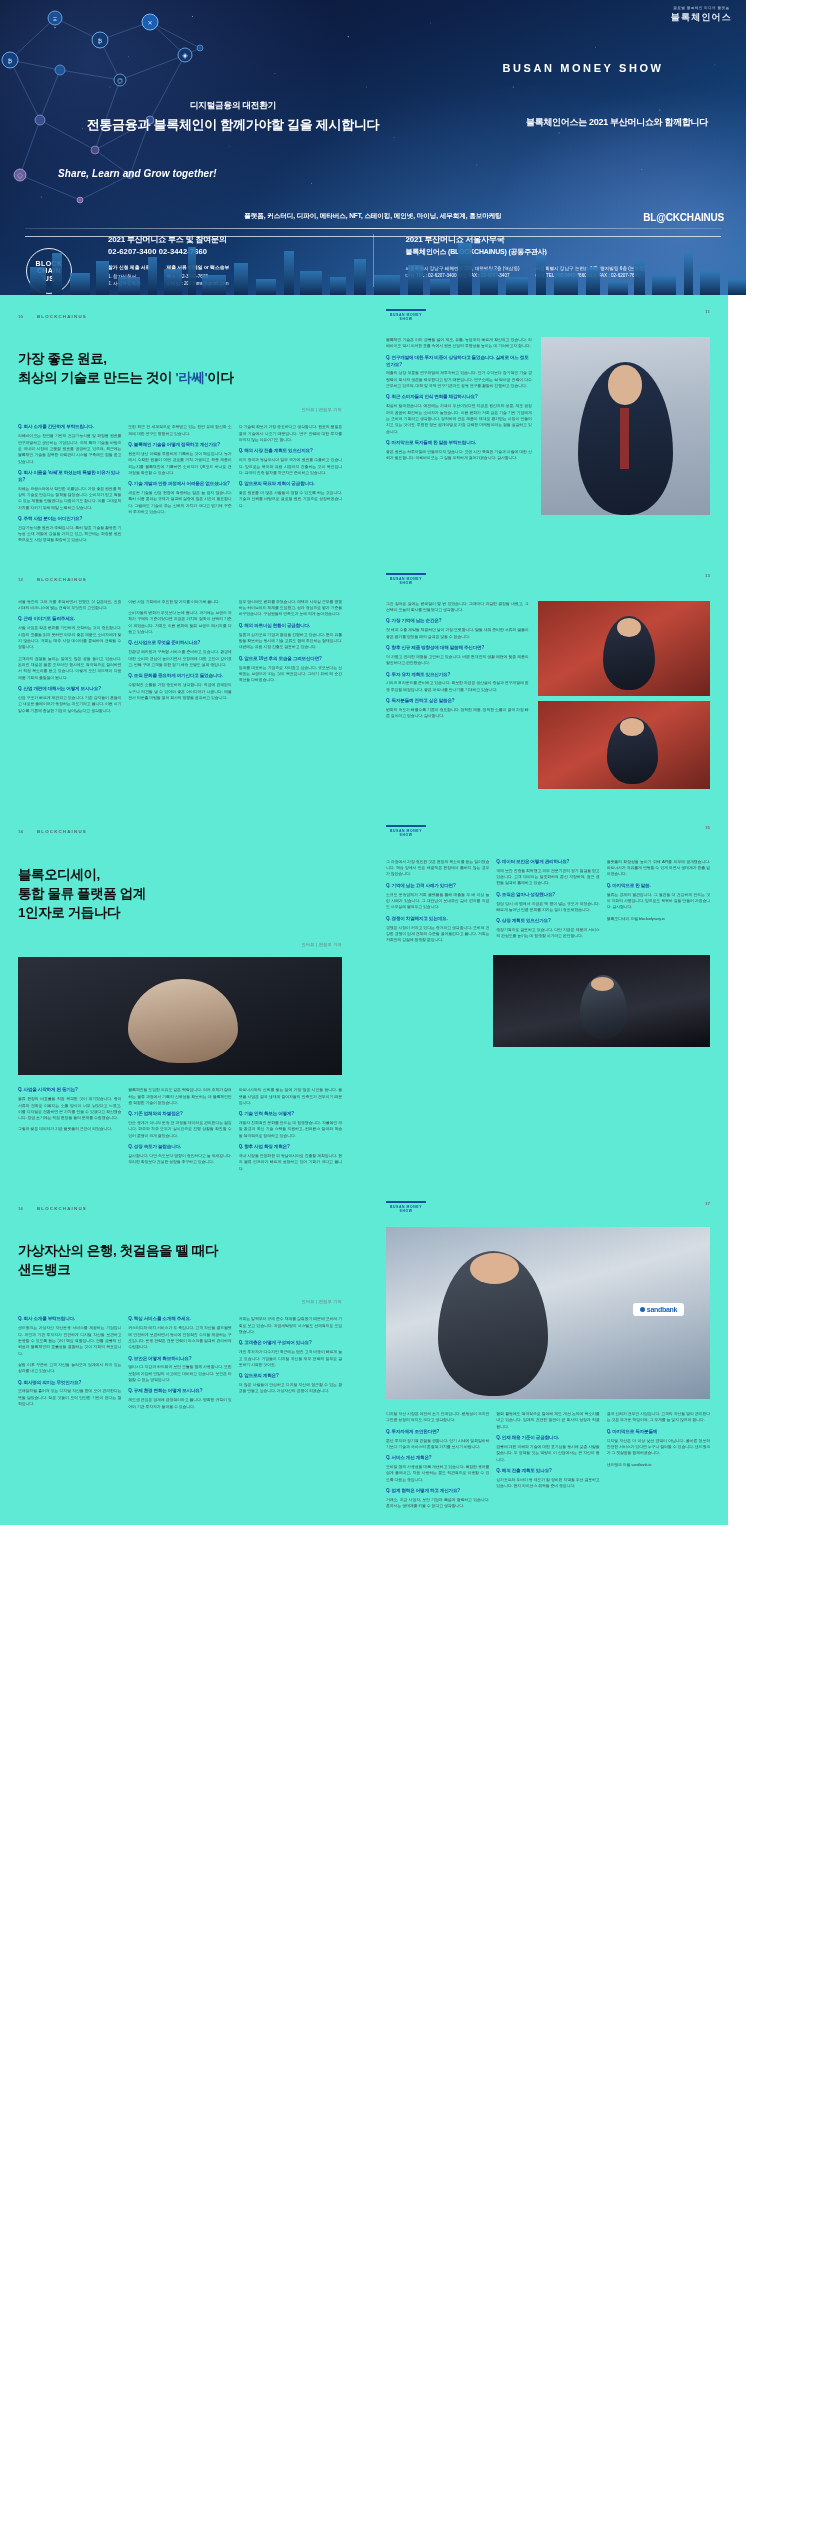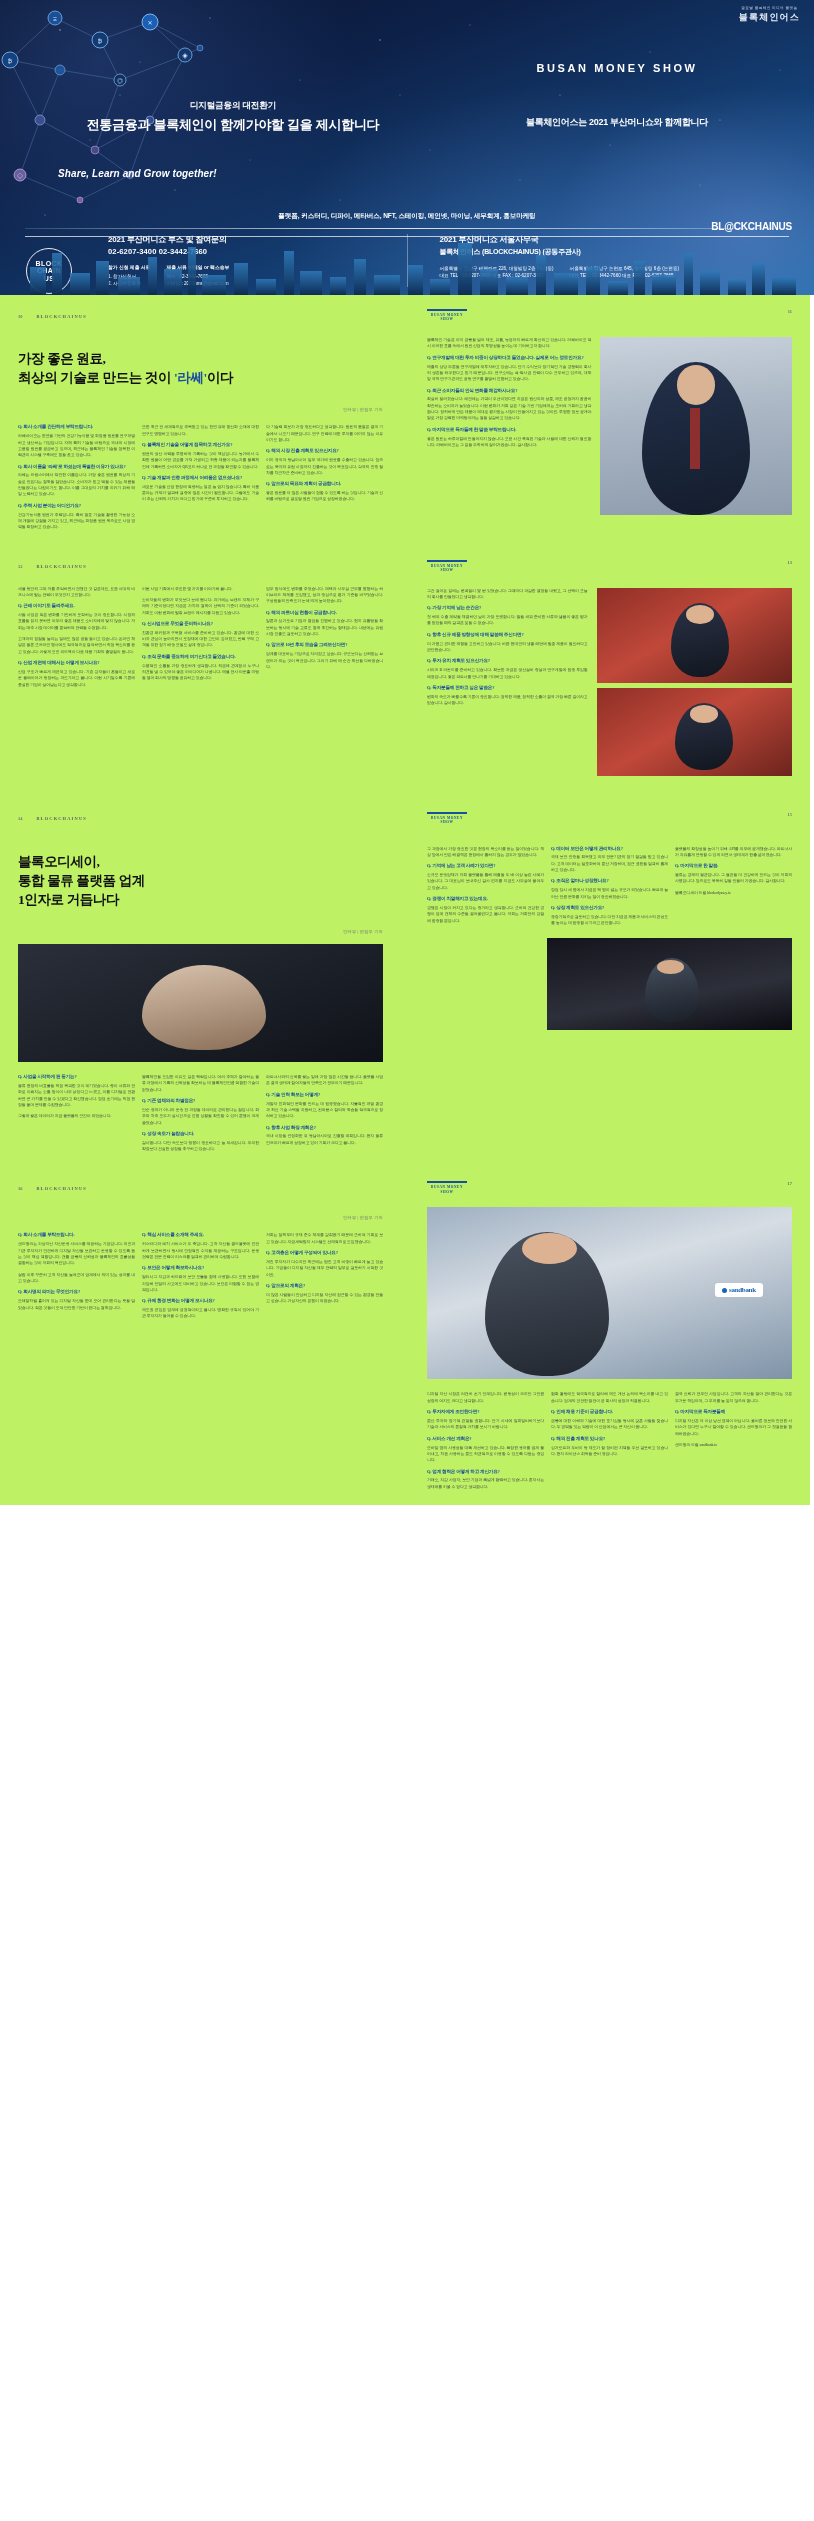--- a/index.html
+++ b/index.html
@@ -6,21 +6,21 @@
   * { box-sizing: border-box; margin:0; padding:0; }
   html,body { background:#ffffff; }
   body {
     width:814px; height:2521px; position:relative; overflow:hidden;
     font-family:"Liberation Sans","DejaVu Sans",sans-serif;
     color:#1a1a1a;
   }
 
   
   .ad-banner{
-    position:relative; width:814px; height:295px; overflow:hidden;
+    position:relative; width:746px; height:295px; overflow:hidden;
     background:
       radial-gradient(ellipse 300px 220px at 92% 78%, rgba(120,150,220,.40), rgba(0,0,0,0) 65%),
       radial-gradient(ellipse 420px 260px at 70% 90%, rgba(90,140,210,.35), rgba(0,0,0,0) 70%),
       radial-gradient(ellipse 360px 300px at 12% 20%, rgba(40,70,130,.55), rgba(0,0,0,0) 70%),
       linear-gradient(160deg,#0a1530 0%, #0d2047 30%, #123566 55%, #164b86 78%, #1f6aa8 100%);
     padding-left: 32px;
   }
   .ad-stars{position:absolute;inset:0;}
   .ad-net{position:absolute;left:0;top:0;width:330px;height:220px;}
   .ad-logo-top{
@@ -64,21 +64,21 @@
   .ad-col .cphone{ font-size:7.6px; font-weight:600; margin-left:96px; margin-top:2px; letter-spacing:.1px;}
   .ad-col .csub  { font-size:7px;  font-weight:600; margin-left:96px; margin-top:2px; letter-spacing:-.2px;}
   .ad-col .cgrid { display:flex; margin-left:96px; margin-top:8px; gap:16px;}
   .ad-col.right .ctitle,.ad-col.right .cphone,.ad-col.right .csub,.ad-col.right .cgrid{margin-left:20px;}
   .cblock{ font-size:4.6px; line-height:1.6; }
   .cblock .ch{ font-weight:800; display:block; margin-bottom:1px; font-size:4.8px;}
   .cskyline{ position:absolute; left:0; right:0; bottom:0; height:62px; }
   .cbar{ position:absolute; left:25px; right:25px; bottom:58px; height:1px; background:rgba(255,255,255,.7);}
 
   
-  .spread{ position:relative; width:810px; background:#bef264; display:flex;font-family:Liberation Serif, serif; }
+  .spread{ position:relative; width:728px; background:#5eead4; display:flex; }
   .page{ width:407px; position:relative; padding:0; }
   .page-inner{ padding:14px 26px 10px 26px; }
   .page.left .page-inner{ padding-left:18px; padding-right:22px;}
   .page.right .page-inner{ padding-left:22px; padding-right:18px;}
 
   .pg-head-left{ display:flex; align-items:center; gap:14px; font-size:4.4px; color:#5a5f66;
      letter-spacing:1.2px; font-weight:600; height:14px;}
   .pg-head-left .num{ color:#6b7078; letter-spacing:0;}
   .pg-head-right{ display:flex; align-items:flex-start; justify-content:space-between; height:22px;}
   .bms-tag{ font-size:3.4px; color:#1a4fa0; font-weight:800; line-height:1.25; letter-spacing:.6px;
@@ -232,21 +232,21 @@
           <span>대표 TEL : 02-6207-3400    대표 FAX : 02-6207-3407</span>
         </div>
         <div class="cblock">
           <span>서울특별시 강남구 논현로 645, 명지빌딩 6층 (논현동)</span><br>
           <span>대표 TEL : 02-3442-7660    대표 FAX : 02-6207-7665</span>
         </div>
       </div>
     </div>
   </div>
 
-  <div style="position:absolute;right:22px;top:212px;font-size:10px;font-weight:800;color:#fff;letter-spacing:-.2px;margin-top:9px;">BL@CKCHAINUS</div>
+  <div style="position:absolute;right:22px;top:212px;font-size:10px;font-weight:800;color:#fff;letter-spacing:-.2px;">BL@CKCHAINUS</div>
 
   <div class="cbar"></div>
   <svg class="cskyline" viewBox="0 0 814 62" preserveAspectRatio="none">
     <defs>
       <linearGradient id="sky" x1="0" y1="0" x2="0" y2="1">
         <stop offset="0%" stop-color="#2f79b8" stop-opacity=".85"></stop>
         <stop offset="100%" stop-color="#0c2b52" stop-opacity=".95"></stop>
       </linearGradient>
     </defs>
     <g fill="url(#sky)">
@@ -508,20 +508,24 @@
         </div>
     </div>
     </div>
     <div class="spread">
       <div class="page left">
       <div class="page-inner">
           <div class="pg-head-left">
       <span class="num">16</span>
       <span>BLOCKCHAINUS</span>
     </div>
+          <div class="headline">
+        <span>가상자산의 은행, 첫걸음을 뗄 때다</span><br>
+        <span>샌드뱅크</span>
+      </div>
           <div class="byline">인터뷰 | 편집부 기자</div>
           <div class="cols">
             <div class="col">
               <p class="qhead">Q. 회사 소개를 부탁드립니다.</p>
               <p class="para">샌드뱅크는 가상자산 자산운용 서비스를 제공하는 기업입니다. 개인과 기관 투자자가 안전하게 디지털 자산을 보관하고 운용할 수 있도록 돕는 것이 핵심 역할입니다. 전통 금융의 신뢰성과 블록체인의 효율성을 결합하는 것이 저희의 목표입니다.</p>
               <p class="para">설립 이후 꾸준히 고객 자산을 늘려오며 업계에서 의미 있는 성과를 내고 있습니다.</p>
               <p class="qhead">Q. 회사명의 의미는 무엇인가요?</p>
               <p class="para">모래알처럼 흩어져 있는 디지털 자산을 한데 모아 관리한다는 뜻을 담았습니다. 작은 것들이 모여 단단한 기반이 된다는 철학입니다.</p>
             </div>
             <div class="col">

